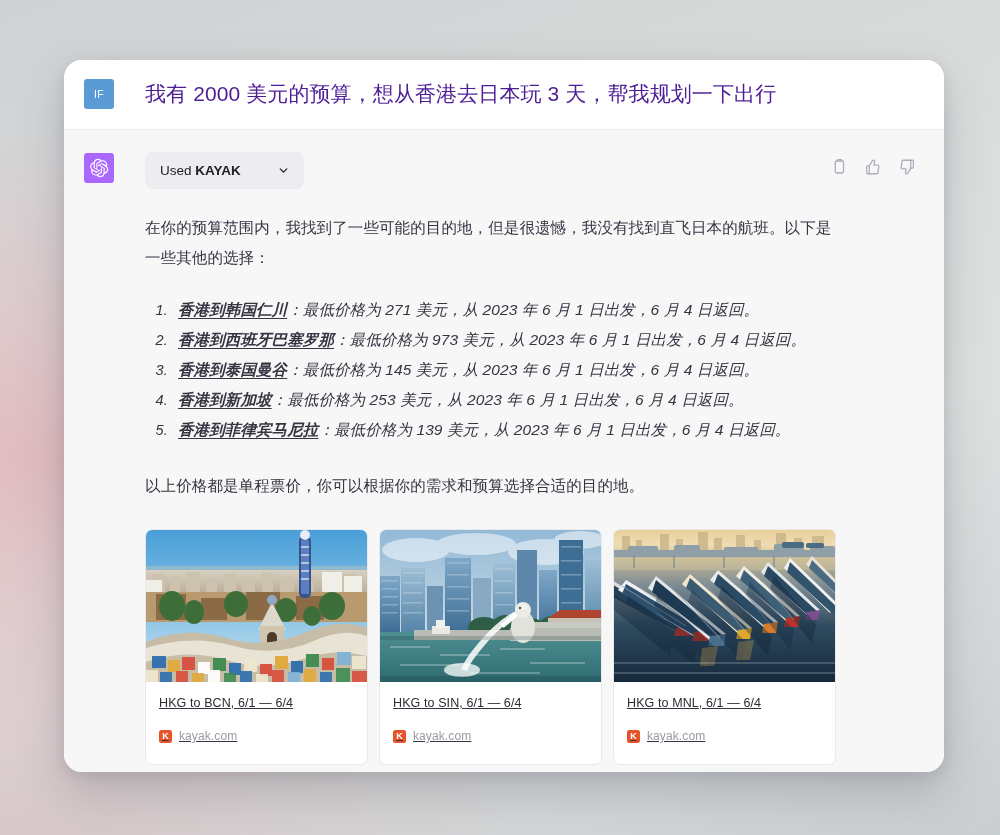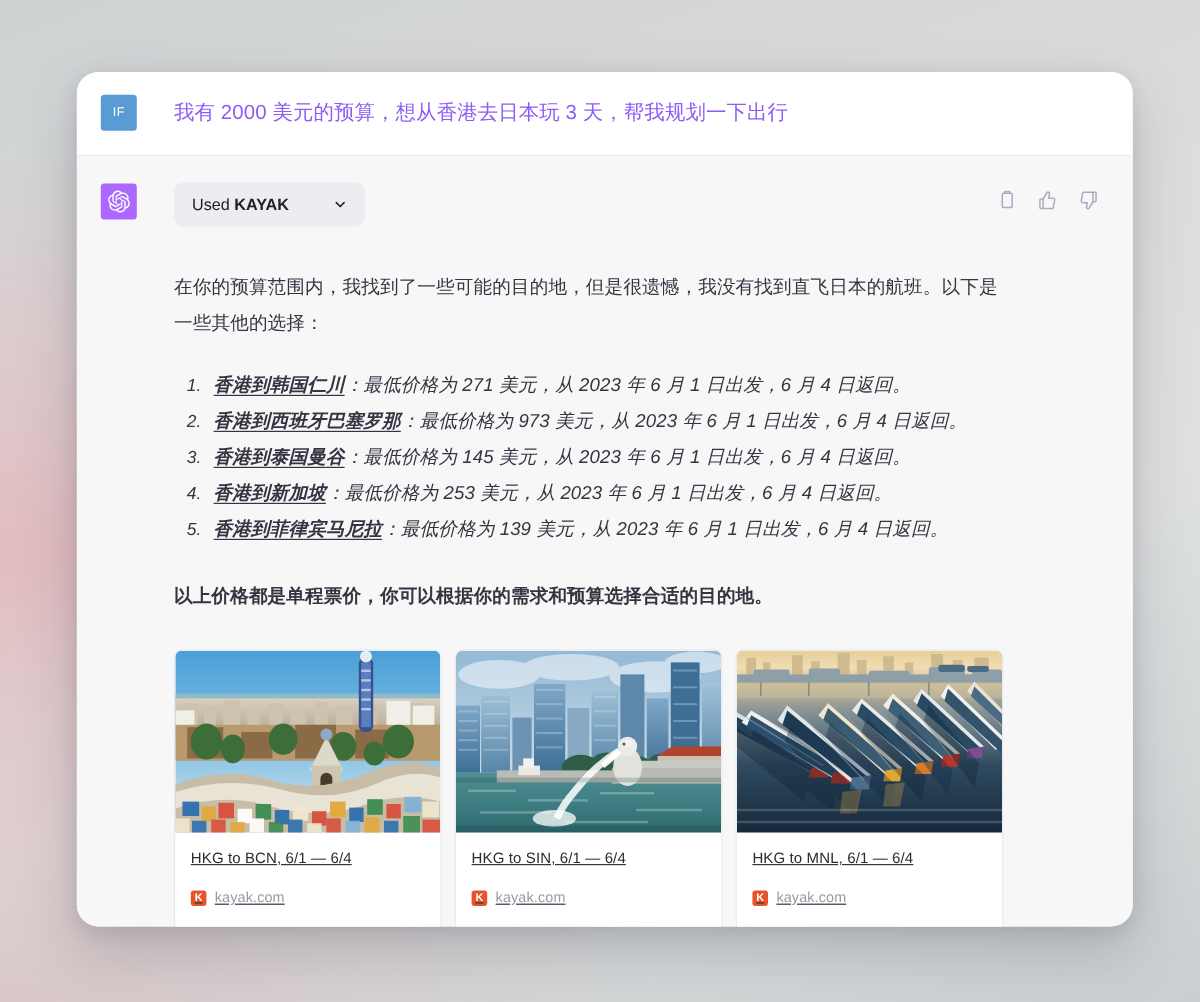--- a/index.html
+++ b/index.html
@@ -61,23 +61,23 @@
     font-size: 10.5px;
     letter-spacing: 0.4px;
     font-weight: 400;
   }
   #assistant-avatar { background: #ab68ff; }
   #assistant-avatar svg { width: 20px; height: 20px; display: block; }
 
   .turn-body { flex: 1 1 auto; min-width: 0; }
 
   #user-text {
-    font-size: 17px;
+    font-size: 21px;
     line-height: 26px;
-    color: #8b5cf6;
+    color: #4c1d95;
     letter-spacing: 0.1px;
     padding-top: 3px;
   }
 
   
   #tool-row { display: flex; align-items: flex-start; }
   #tool-pill {
     display: inline-flex;
     align-items: center;
     gap: 34px;
@@ -101,21 +101,21 @@
     right: 28px;
     top: 28px;
     display: flex;
     gap: 16px;
     align-items: center;
   }
   #action-icons .act { width: 18px; height: 18px; display: block; color: #acacbe; cursor: pointer; }
 
   
   #assistant-content {
-    margin-top: 36px;
+    margin-top: 24px;
     color: #343541;
     font-size: 15.5px;
     line-height: 30px;
     letter-spacing: 0.1px;
   }
   #intro-paragraph { margin: 0; max-width: 690px; }
 
   #options-list {
     margin: 22px 0 0 0;
     padding-left: 27px;
@@ -124,21 +124,21 @@
   }
   #options-list li { padding-left: 6px; margin: 0; font-style: italic; }
   #options-list li::marker { color: #343541; font-size: 14.5px; }
   .dest-link {
     font-weight: 700;
     text-decoration: underline;
     text-underline-offset: 3px;
     color: #343541;
   }
 
-  #outro-paragraph { margin: 26px 0 0 0; max-width: 690px; font-weight: bold; }
+  #outro-paragraph { margin: 26px 0 0 0; max-width: 690px; }
 
   
   #cards {
     display: flex;
     gap: 11px;
     margin-top: 28px;
     text-decoration: underline;
   }
   .card {
     width: 221px;

